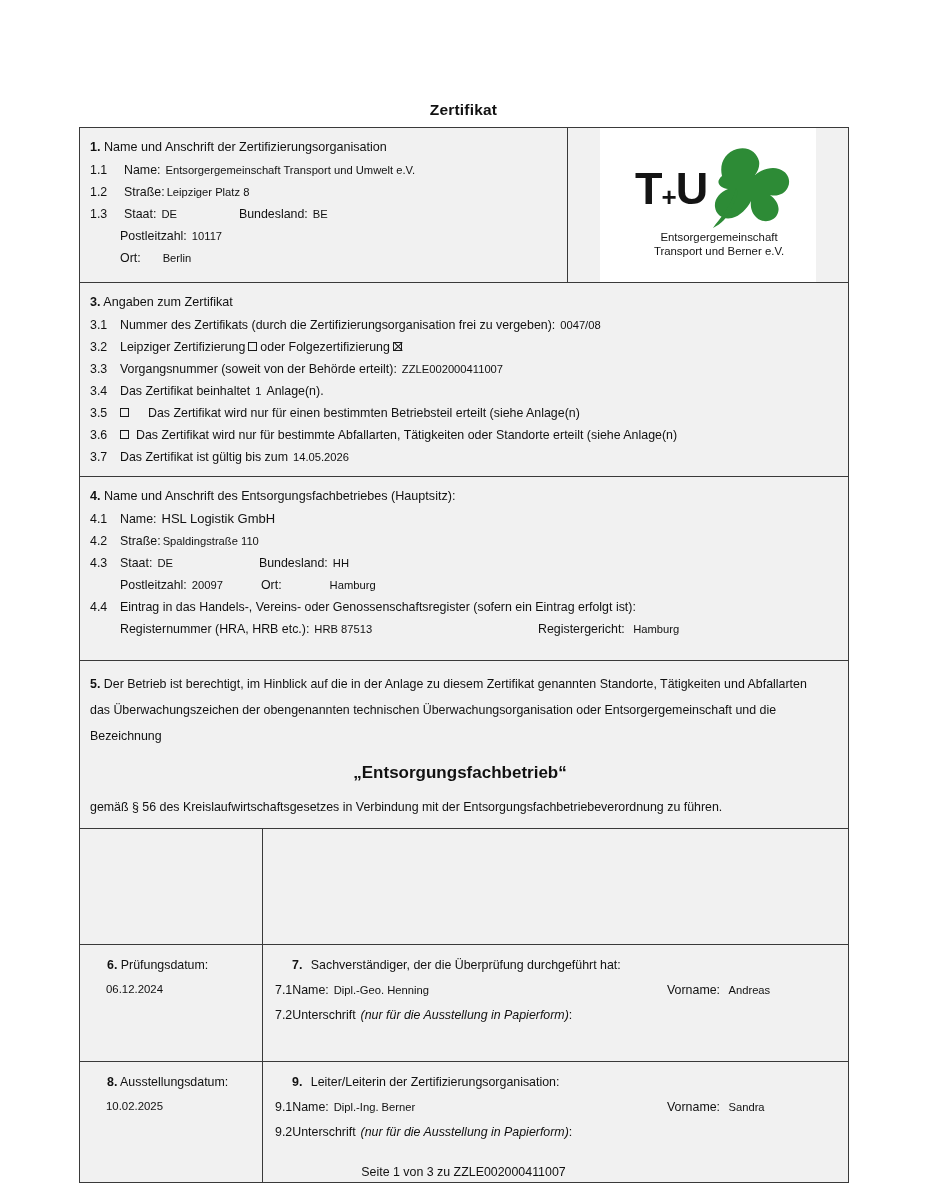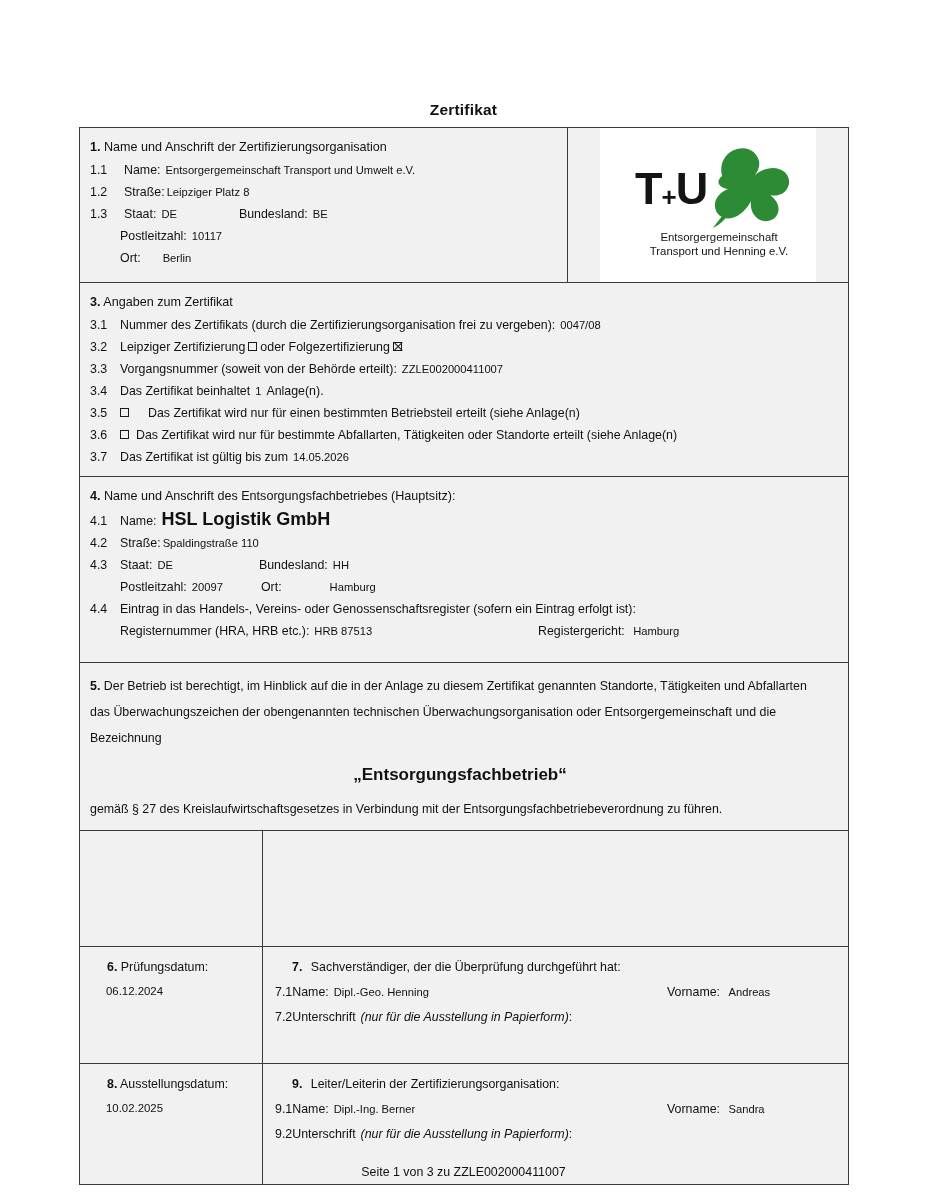--- a/index.html
+++ b/index.html
@@ -72,21 +72,21 @@
     line-height: 22px;
     margin-bottom: 1px;
   }
   .hdr b { font-weight: bold; }
 
   .lbl { }
   .val {
     font-size: 11.2px;
     margin-left: 5px;
   }
-  .val.bold { font-weight: bold; font-size: 18px; }
+  .val.bold { font-weight: normal; font-size: 13px; }
 
   .cbox {
     display: inline-block;
     width: 9px; height: 9px;
     border: 1.2px solid #1a1a1a;
     position: relative;
     margin: 0 3px;
     vertical-align: -1px;
     box-sizing: border-box;
   }
@@ -300,21 +300,21 @@
         <div class="logo-box">
           <div class="logo-mark">
             <div class="logo-tu"><span>T</span><span class="plus">+</span><span>U</span></div>
             <svg class="logo-leaf" viewBox="0 0 108 88">
               <path fill="#2d8b36" d="M31 30 C28 18 34 6 46 3 C58 0 66 7 68 15 C69 20 67 25 64 29 C70 24 80 20 88 23 C97 26 100 34 97 41 C94 48 86 51 79 49 C86 54 90 62 86 69 C82 76 72 77 66 72 C61 68 59 61 60 55 C56 63 49 70 41 72 C32 74 25 69 24 61 C23 53 29 46 37 43 C30 42 23 37 31 30 Z"></path>
               <path fill="#2d8b36" d="M47 46 C44 56 40 66 33 74 C30 77 26 80 22 82 C25 77 30 72 34 66 C39 58 43 50 45 42 Z"></path>
             </svg>
           </div>
           <div class="logo-cap">
             <div>Entsorgergemeinschaft</div>
-            <div>Transport und Henning e.V.</div>
+            <div>Transport und Berner e.V.</div>
           </div>
         </div>
       </div>
     </div>
 
     <div class="sect">
       <div class="sect-inner">
         <div class="hdr">
           <b>3.</b>
           <span>Angaben zum Zertifikat</span>
@@ -417,21 +417,21 @@
           </span>
         </div>
         <div style="height:12px"></div>
       </div>
     </div>
 
     <div class="sect">
       <div class="s5-inner">
         <div class="s5-p"><b>5.</b> <span>Der Betrieb ist berechtigt, im Hinblick auf die in der Anlage zu diesem Zertifikat genannten Standorte, Tätigkeiten und Abfallarten das Überwachungszeichen der obengenannten technischen Überwachungsorganisation oder Entsorgergemeinschaft und die Bezeichnung</span></div>
         <div class="s5-big">„Entsorgungsfachbetrieb“</div>
-        <div class="s5-foot">gemäß § 27 des Kreislaufwirtschaftsgesetzes in Verbindung mit der Entsorgungsfachbetriebeverordnung zu führen.</div>
+        <div class="s5-foot">gemäß § 56 des Kreislaufwirtschaftsgesetzes in Verbindung mit der Entsorgungsfachbetriebeverordnung zu führen.</div>
       </div>
     </div>
 
     <div class="sect blank-block">
       <div class="blank-left"></div>
       <div class="blank-right"></div>
     </div>
 
     <div class="sect split">
       <div class="split-left">

